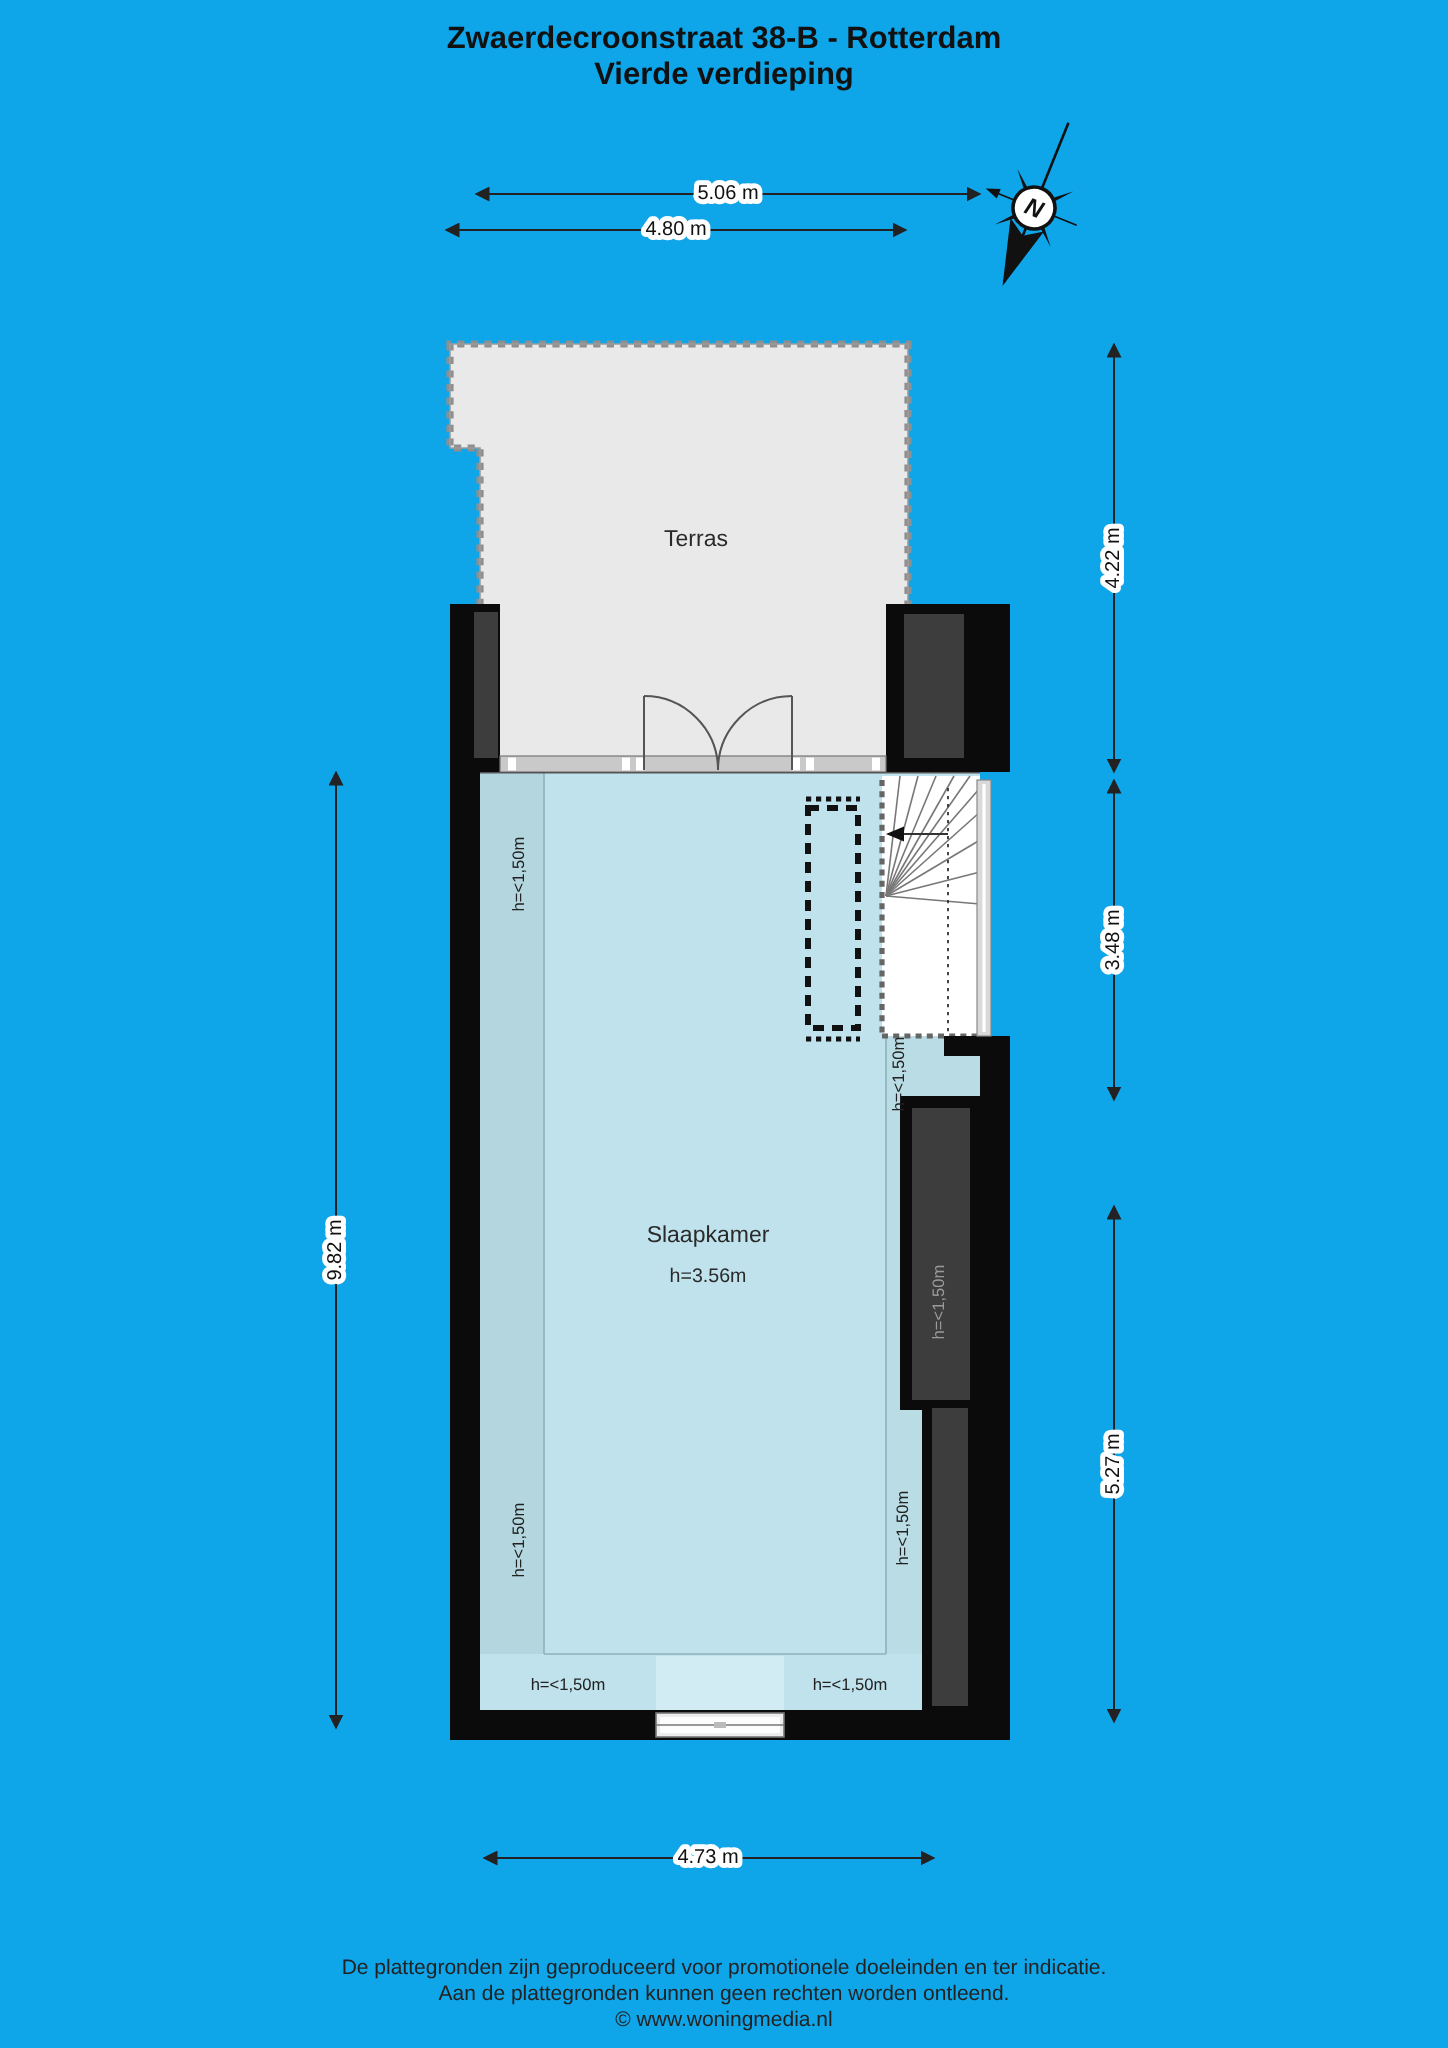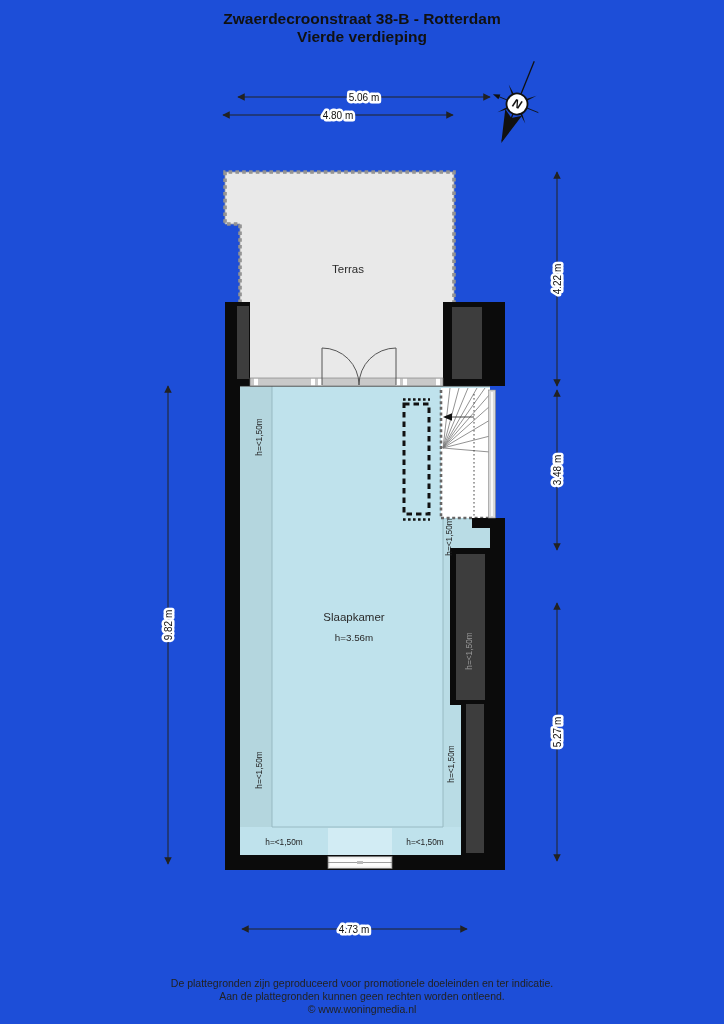--- a/index.html
+++ b/index.html
@@ -1,16 +1,16 @@
 <!DOCTYPE html>
 <html><head>
 <meta charset="utf-8">
 <style>
   html,body{margin:0;padding:0;background:#ffffff;}
-  .page{position:relative;width:724px;height:1024px;background:#1d4ed8;overflow:hidden;
+  .page{position:relative;width:724px;height:1024px;background:#0ea5e9;overflow:hidden;
         font-family:"Liberation Sans",sans-serif;}
   svg{position:absolute;top:0;left:0;}
   text{font-family:"Liberation Sans",sans-serif;}
   .title-line{font-size:15.5px;font-weight:bold;fill:#111;text-anchor:middle;}
   .footer-line{font-size:10.5px;fill:#222;text-anchor:middle;}
   .room-label{font-size:11.5px;fill:#2a2a2a;text-anchor:middle;}
   .room-sub{font-size:9.8px;fill:#2a2a2a;text-anchor:middle;}
   .dim-label{font-size:10px;fill:#111;text-anchor:middle;
              paint-order:stroke;stroke:#ffffff;stroke-width:5px;stroke-linejoin:round;}
   .h-label{font-size:8.3px;fill:#222;text-anchor:middle;}

